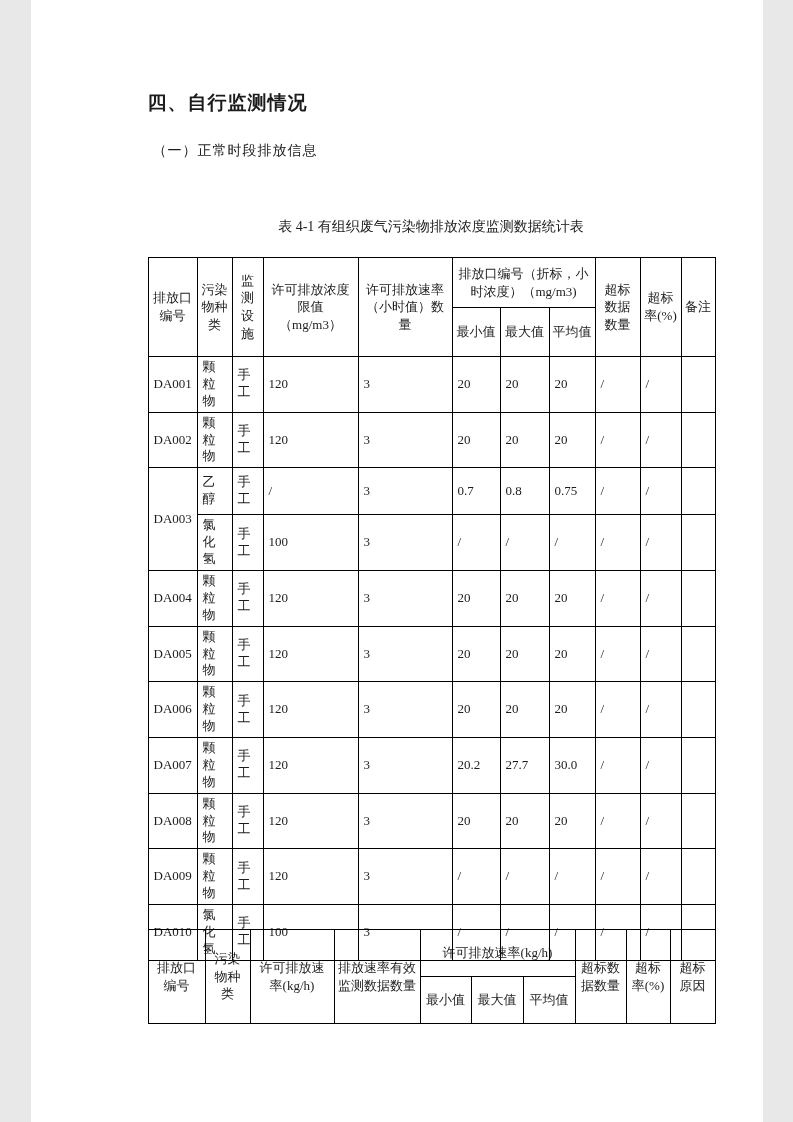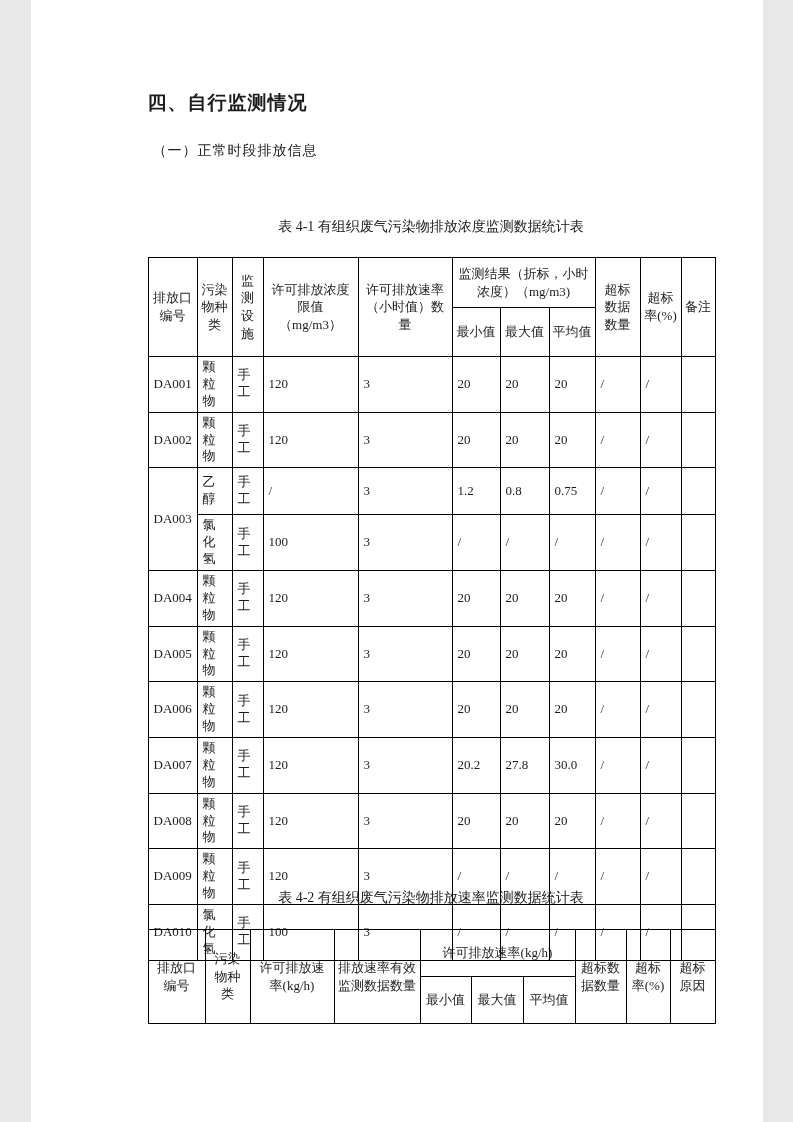--- a/index.html
+++ b/index.html
@@ -106,21 +106,21 @@
       <col style="width:41px">
         <col style="width:34px">
     </colgroup>
     <thead>
       <tr class="hdr-row-1">
         <th rowspan="2">排放口编号</th>
         <th rowspan="2">污染物种类</th>
         <th rowspan="2" class="narrow">监测设施</th>
         <th rowspan="2">许可排放浓度限值（mg/m3）</th>
         <th rowspan="2">许可排放速率（小时值）数量</th>
-        <th colspan="3">监测结果（折标，小时浓度）（mg/m3)</th>
+        <th colspan="3">排放口编号（折标，小时浓度）（mg/m3)</th>
         <th rowspan="2" class="snug">超标数据数量</th>
         <th rowspan="2" class="snug">超标率(%)</th>
         <th rowspan="2" class="narrow">备注</th>
       </tr>
       <tr class="hdr-row-2">
         <th class="snug">最小值</th>
         <th class="snug">最大值</th>
         <th class="snug">平均值</th>
       </tr>
     </thead>
@@ -150,21 +150,21 @@
           <td>/</td>
           <td>/</td>
           <td></td>
         </tr>
         <tr class="body-row">
           <td rowspan="2">DA003</td>
           <td>乙醇</td>
           <td class="vert">手工</td>
           <td>/</td>
           <td>3</td>
-          <td>1.2</td>
+          <td>0.7</td>
           <td>0.8</td>
           <td>0.75</td>
           <td>/</td>
           <td>/</td>
           <td></td>
         </tr>
         <tr class="body-row">
           <td>氯化氢</td>
           <td class="vert">手工</td>
           <td>100</td>
@@ -215,21 +215,21 @@
           <td>/</td>
           <td></td>
         </tr>
         <tr class="body-row">
           <td rowspan="1">DA007</td>
           <td>颗粒物</td>
           <td class="vert">手工</td>
           <td>120</td>
           <td>3</td>
           <td>20.2</td>
-          <td>27.8</td>
+          <td>27.7</td>
           <td>30.0</td>
           <td>/</td>
           <td>/</td>
           <td></td>
         </tr>
         <tr class="body-row">
           <td rowspan="1">DA008</td>
           <td>颗粒物</td>
           <td class="vert">手工</td>
           <td>120</td>
@@ -263,21 +263,20 @@
           <td>/</td>
           <td>/</td>
           <td>/</td>
           <td>/</td>
           <td>/</td>
           <td></td>
         </tr>
       </tbody>
   </table>
 
-  <div class="tbl-caption caption-2">表 4-2 有组织废气污染物排放速率监测数据统计表</div>
 
   <table class="data-tbl tbl-2">
     <colgroup>
       <col style="width:57px">
         <col style="width:45px">
         <col style="width:84px">
       <col style="width:86px">
         <col style="width:51px">
         <col style="width:52px">
       <col style="width:52px">

